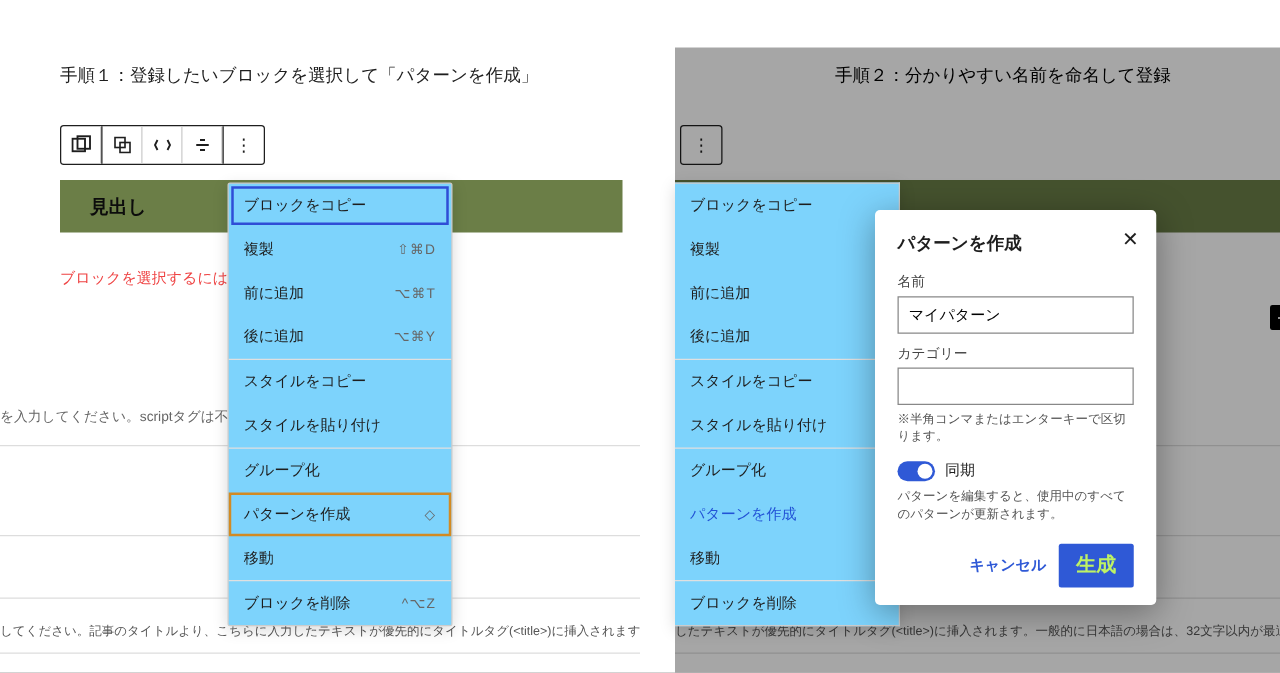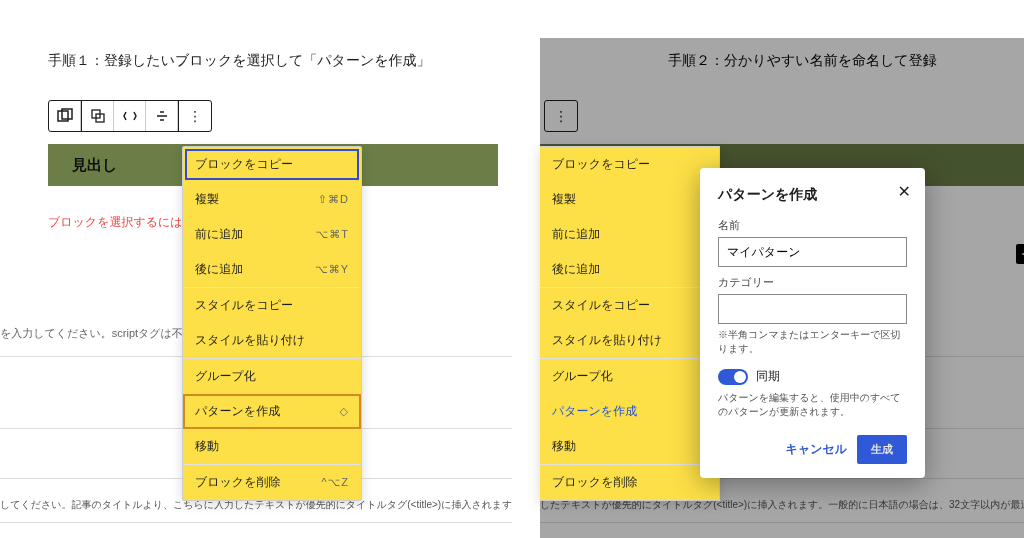--- a/index.html
+++ b/index.html
@@ -92,21 +92,21 @@
     left:0;
     font-size:11px;
     color:#666;
   }
   .hr { position:absolute; left:0; right:0; height:1px; background:#ddd; }
 
   
   .menu {
     position:absolute;
     width:180px;
-    background:#fde047;
+    background:#7dd3fc;
     border:1px solid #ccc;
     border-radius:2px;
     box-shadow:0 3px 12px rgba(0,0,0,.15);
     z-index:6;
   }
   .left .menu { top:108px; left:182px; }
   .right .menu { top:108px; left:0; border-left:none; border-radius:0;}
   .menu .mi {
     padding: 9px 12px;
     font-size:12px;
@@ -139,21 +139,21 @@
   .modal input[type=text]{
     width:100%; height:30px; border:1px solid #888; padding:0 8px; font-size:12px;
   }
   .modal .hint2{font-size:10px;color:#555;margin-top:4px;}
   .modal .toggle-row{display:flex;align-items:center;gap:8px;margin-top:12px;}
   .modal .toggle{width:30px;height:16px;background:#2f59d6;border-radius:8px;position:relative;}
   .modal .toggle::after{content:"";position:absolute;right:2px;top:2px;width:12px;height:12px;background:#fff;border-radius:50%;}
   .modal .desc{font-size:10px;color:#555;margin-top:6px;line-height:1.4;}
   .modal .actions{display:flex;justify-content:flex-end;gap:10px;margin-top:16px;align-items:center;font-weight:bold;}
   .modal .cancel{color:#2f59d6;font-size:12px;cursor:pointer;}
-  .modal .primary{background:#2f59d6;color:#e5e5e5;padding:7px 14px;border-radius:2px;font-size:11px;cursor:pointer;}
+  .modal .primary{background:#2f59d6;color:#bef264;padding:7px 14px;border-radius:2px;font-size:16px;cursor:pointer;}
 
   .plus {
     position:absolute;
     width:20px;height:20px;background:#000;color:#fff;
     display:flex;align-items:center;justify-content:center;
     font-size:14px;border-radius:2px;
     z-index:7;
   }
   .right .plus{ top:206px; right:16px;}
 

